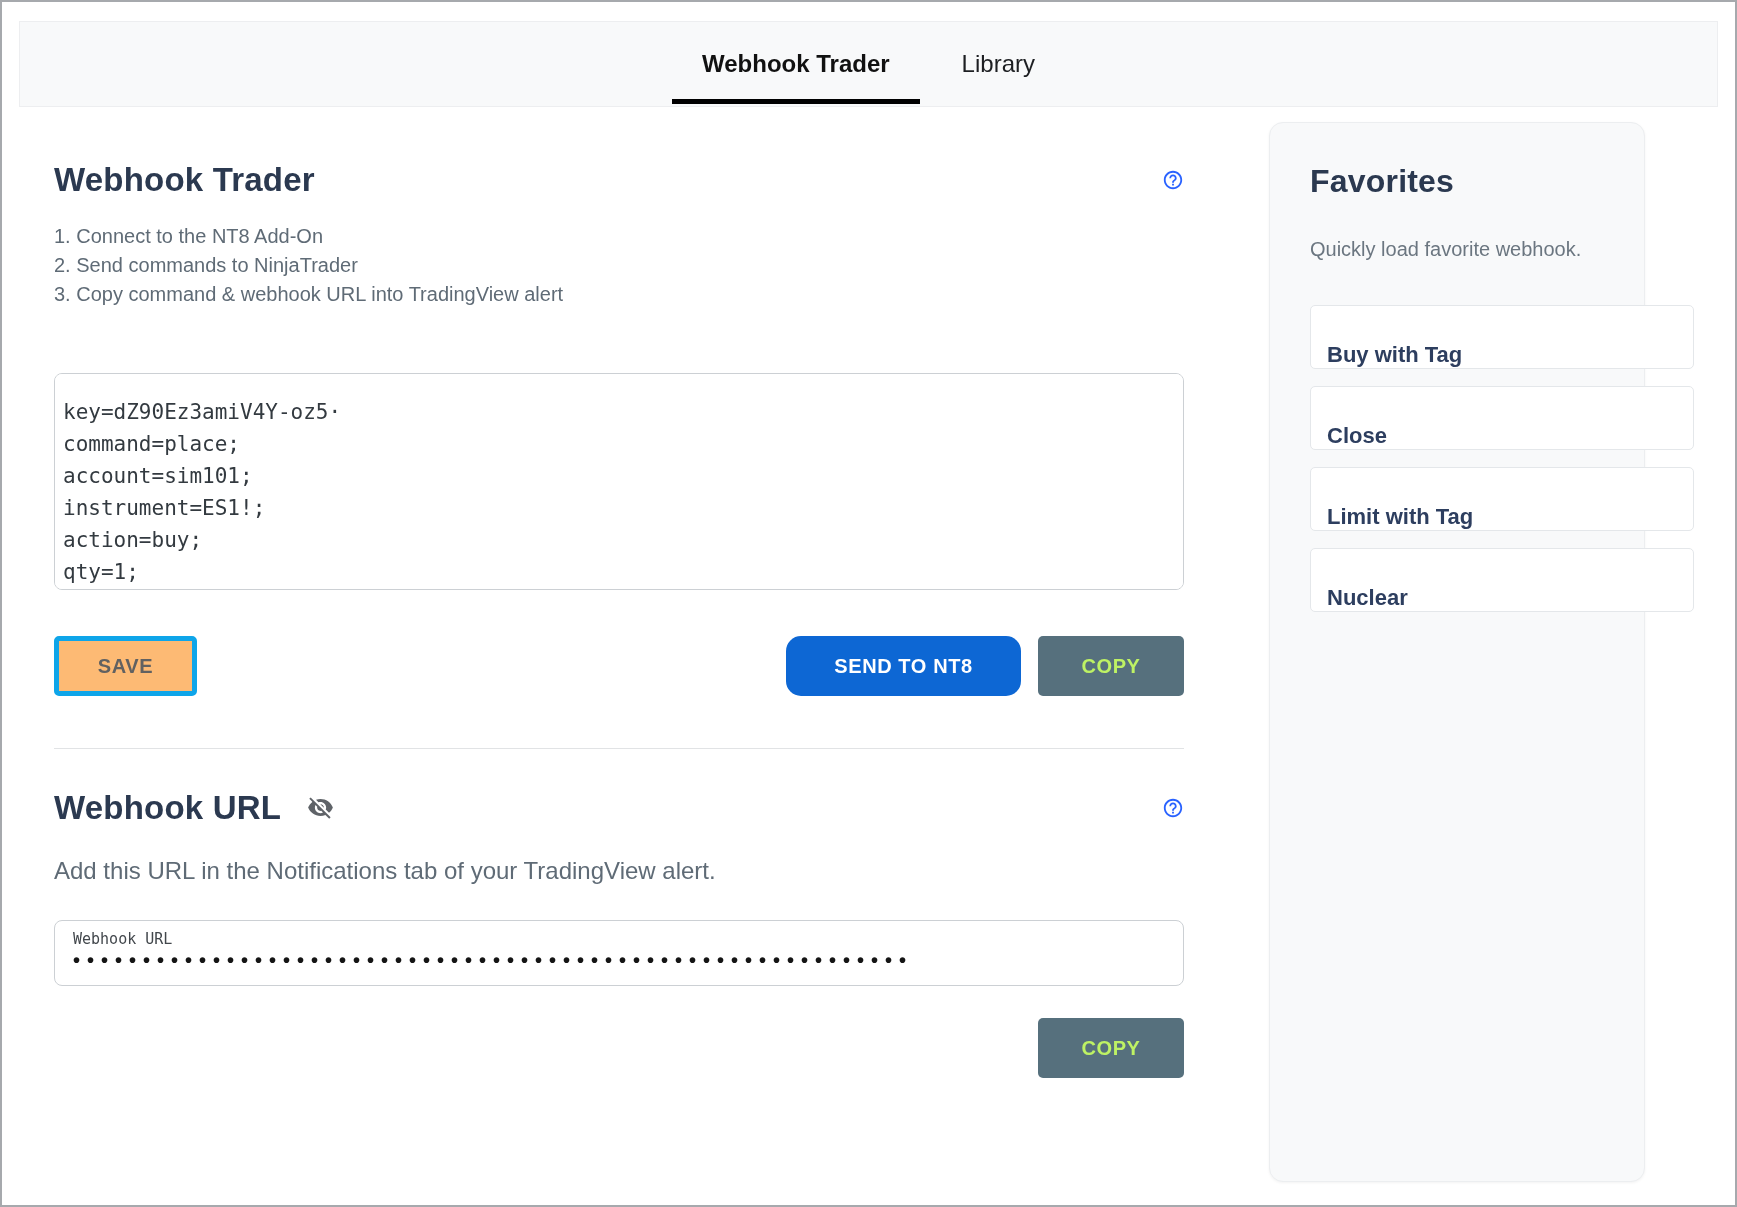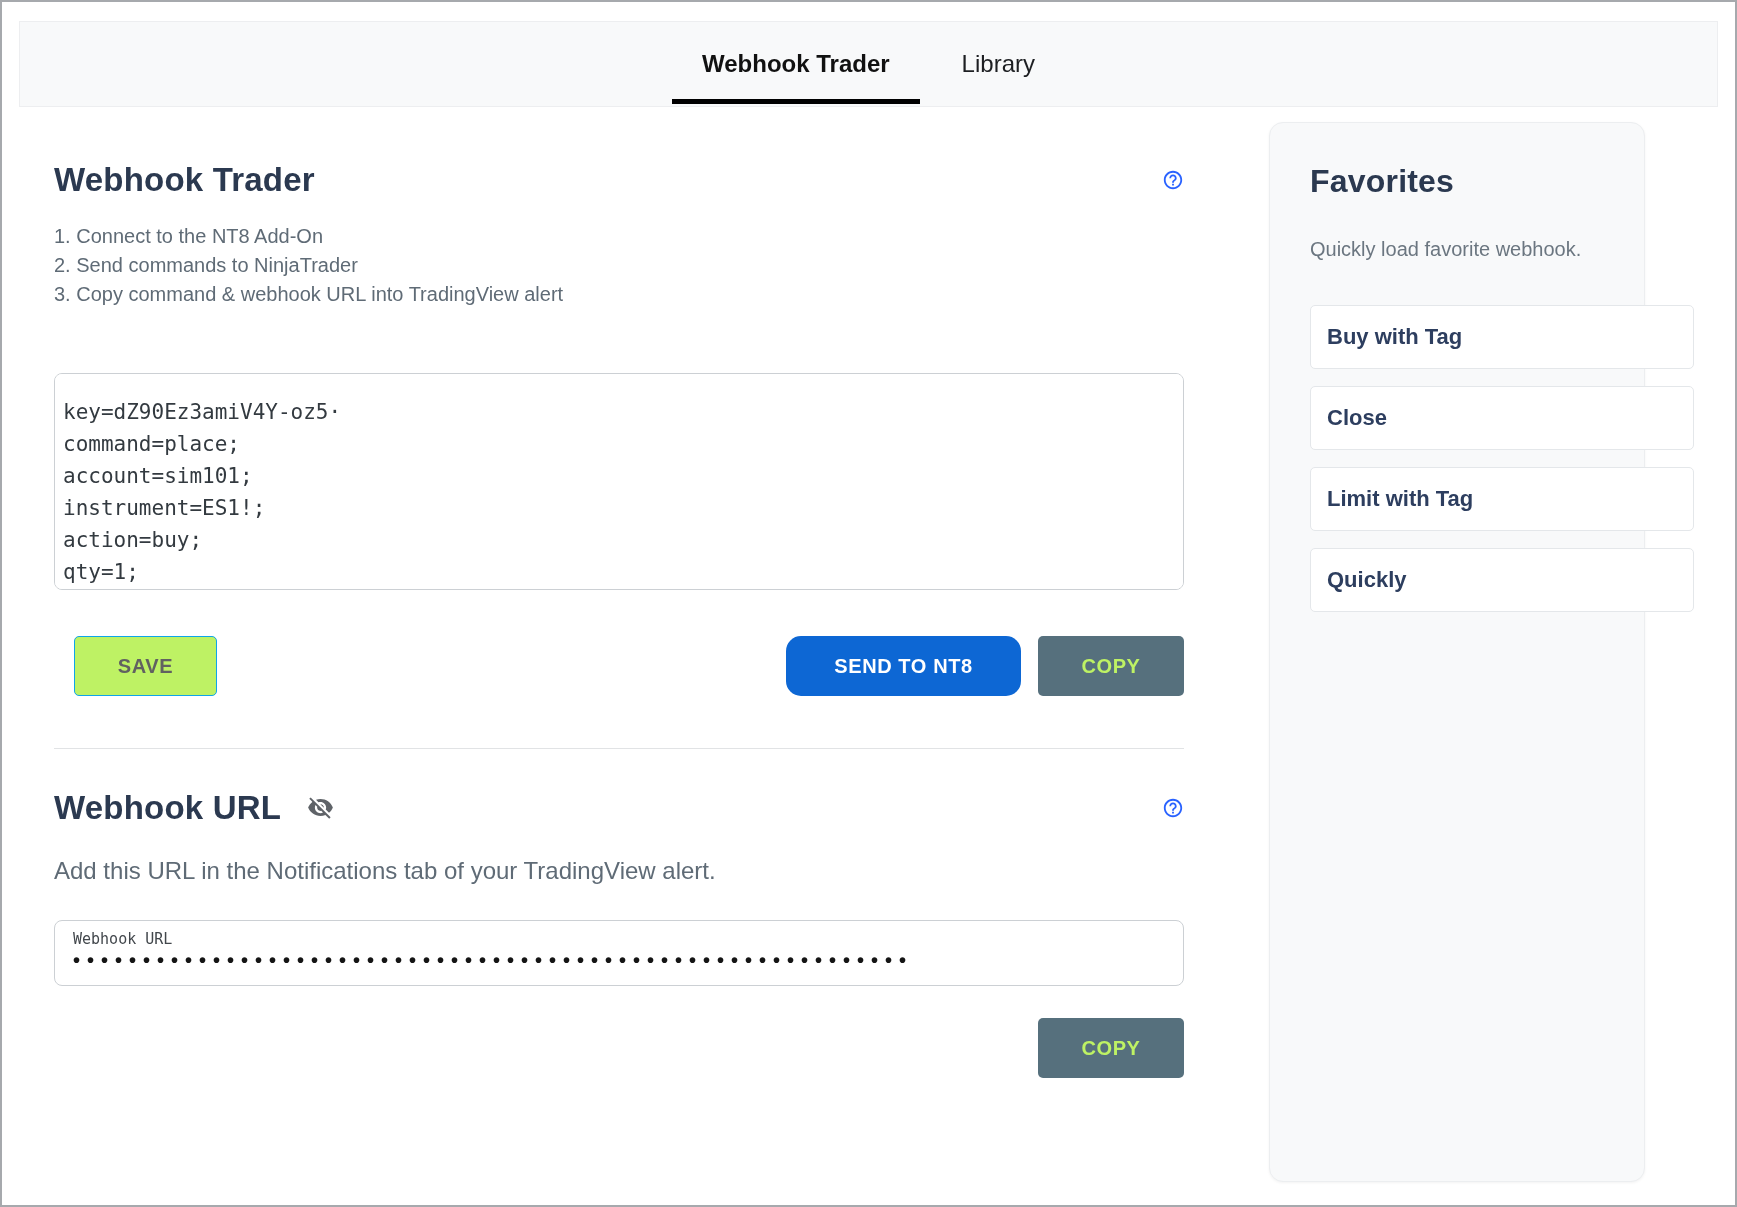--- a/index.html
+++ b/index.html
@@ -24,21 +24,21 @@
   .help svg { width:22px; height:22px; fill:#2962ff; }
   .steps { margin-top:26px; font-size:20px; line-height:29px; color:#5f6b76; }
   .cmd { margin-top:64px; width:1130px; height:217px; resize:none;
          border:1px solid #ccd0d4; border-radius:8px; padding:22px 8px;
          font-family:"DejaVu Sans Mono", monospace; font-size:21px; line-height:32px; color:#333a40;
          outline:none; background:#fff; }
   .btnrow { margin-top:42px; display:flex; align-items:center; gap:17px; }
   .btnrow.right { margin-top:32px; justify-content:flex-end; }
   .btn { height:60px; border:none; border-radius:5px; font-family:"Liberation Sans", sans-serif;
          font-size:20px; font-weight:700; letter-spacing:0.6px; cursor:pointer; }
-  .btn.outline { min-width:143px; background:#bef264; border:1px solid #0ea5e9; color:#616161;margin-left:20px; }
+  .btn.outline { min-width:143px; background:#fdba74; border:5px solid #0ea5e9; color:#616161; }
   .btn.primary { min-width:235px; margin-left:auto; background:#0d67d4; color:#fff;border-radius:15px; }
   .btn.slate   { min-width:146px; background:#56707d; color:#bef264; }
   .divider { margin-top:52px; border:none; border-top:1px solid #e1e3e5; height:0; }
   .head-row.url { margin-top:42px; }
   .eye { margin-left:26px; width:27px; height:27px; display:inline-flex; cursor:pointer; flex:0 0 auto; }
   .eye svg { width:27px; height:27px; fill:#5f6368; }
   .desc { margin-top:34px; font-size:24px; line-height:26px; color:#5f6b76; }
   .url-field { margin-top:36px; width:1130px; height:66px; border:1px solid #ccd0d4; border-radius:8px;
                padding:9px 18px; cursor:text; overflow:hidden; }
   .url-label { display:block; font-family:"DejaVu Sans Mono", monospace; font-size:15px; color:#42474c; }
@@ -46,21 +46,21 @@
               color:#141414; white-space:nowrap; }
 
   
   .favorites { position:absolute; left:1267px; top:120px; width:376px; height:1060px;
                background:#f8f9fa; border:1px solid #eceef0; border-radius:14px;
                box-shadow:0 1px 3px rgba(0,0,0,.05); padding:42px 36px 0 40px; }
   .favorites h2 { font-size:32px; line-height:32px; }
   .fav-sub { margin-top:40px; font-size:20px; line-height:24px; color:#6b7680; }
   .fav-list { margin-top:44px; }
   .fav-card { width:384px; height:64px; background:#fff; border:1px solid #e4e7ea; border-radius:5px;
-              margin-bottom:17px; display:flex; align-items:center; padding-left:16px; cursor:pointer; }
+              margin-bottom:17px; display:flex; align-items:flex-end; padding-left:16px; cursor:pointer; }
   .fav-card span { font-size:22px; font-weight:700; color:#2d3e5f; }
 </style>
 </head>
 <body>
 
 <div class="page">
 
   <div class="tabbar">
     <div class="tab active">
       <span>Webhook Trader</span>
@@ -138,18 +138,18 @@
       <div class="fav-card">
         <span>Buy with Tag</span>
       </div>
       <div class="fav-card">
         <span>Close</span>
       </div>
       <div class="fav-card">
         <span>Limit with Tag</span>
       </div>
       <div class="fav-card">
-        <span>Quickly</span>
+        <span>Nuclear</span>
       </div>
     </div>
   </aside>
 
 </div>
 
 </body></html>

